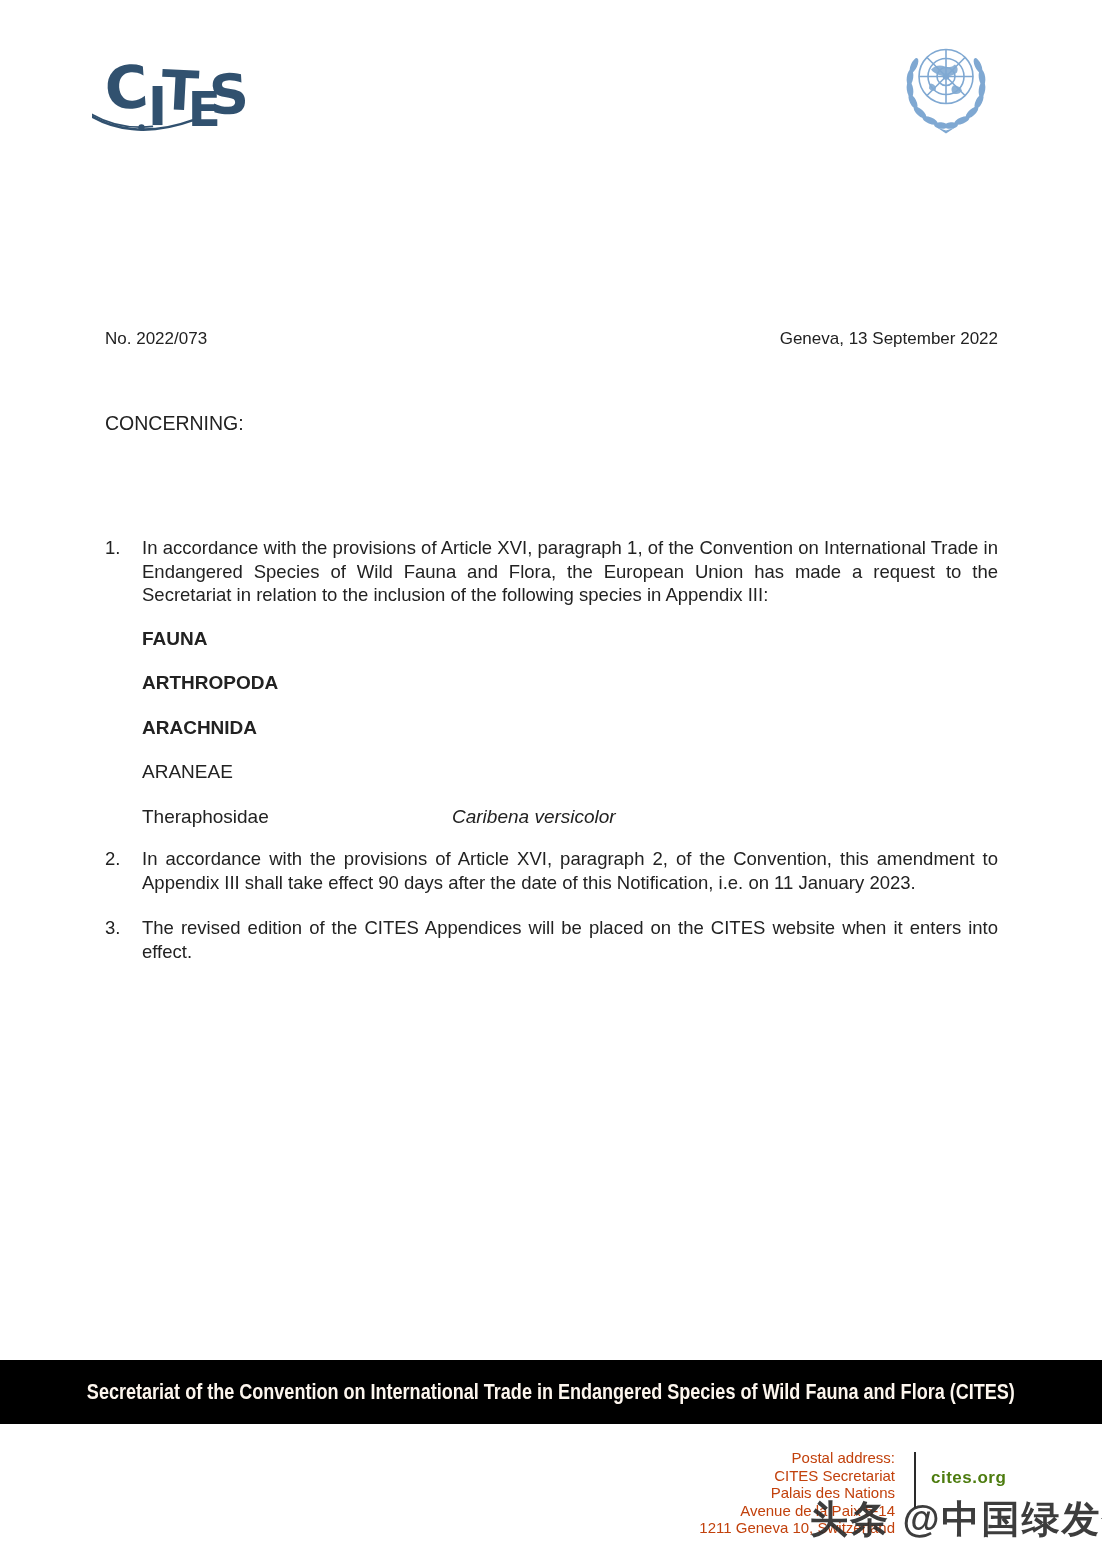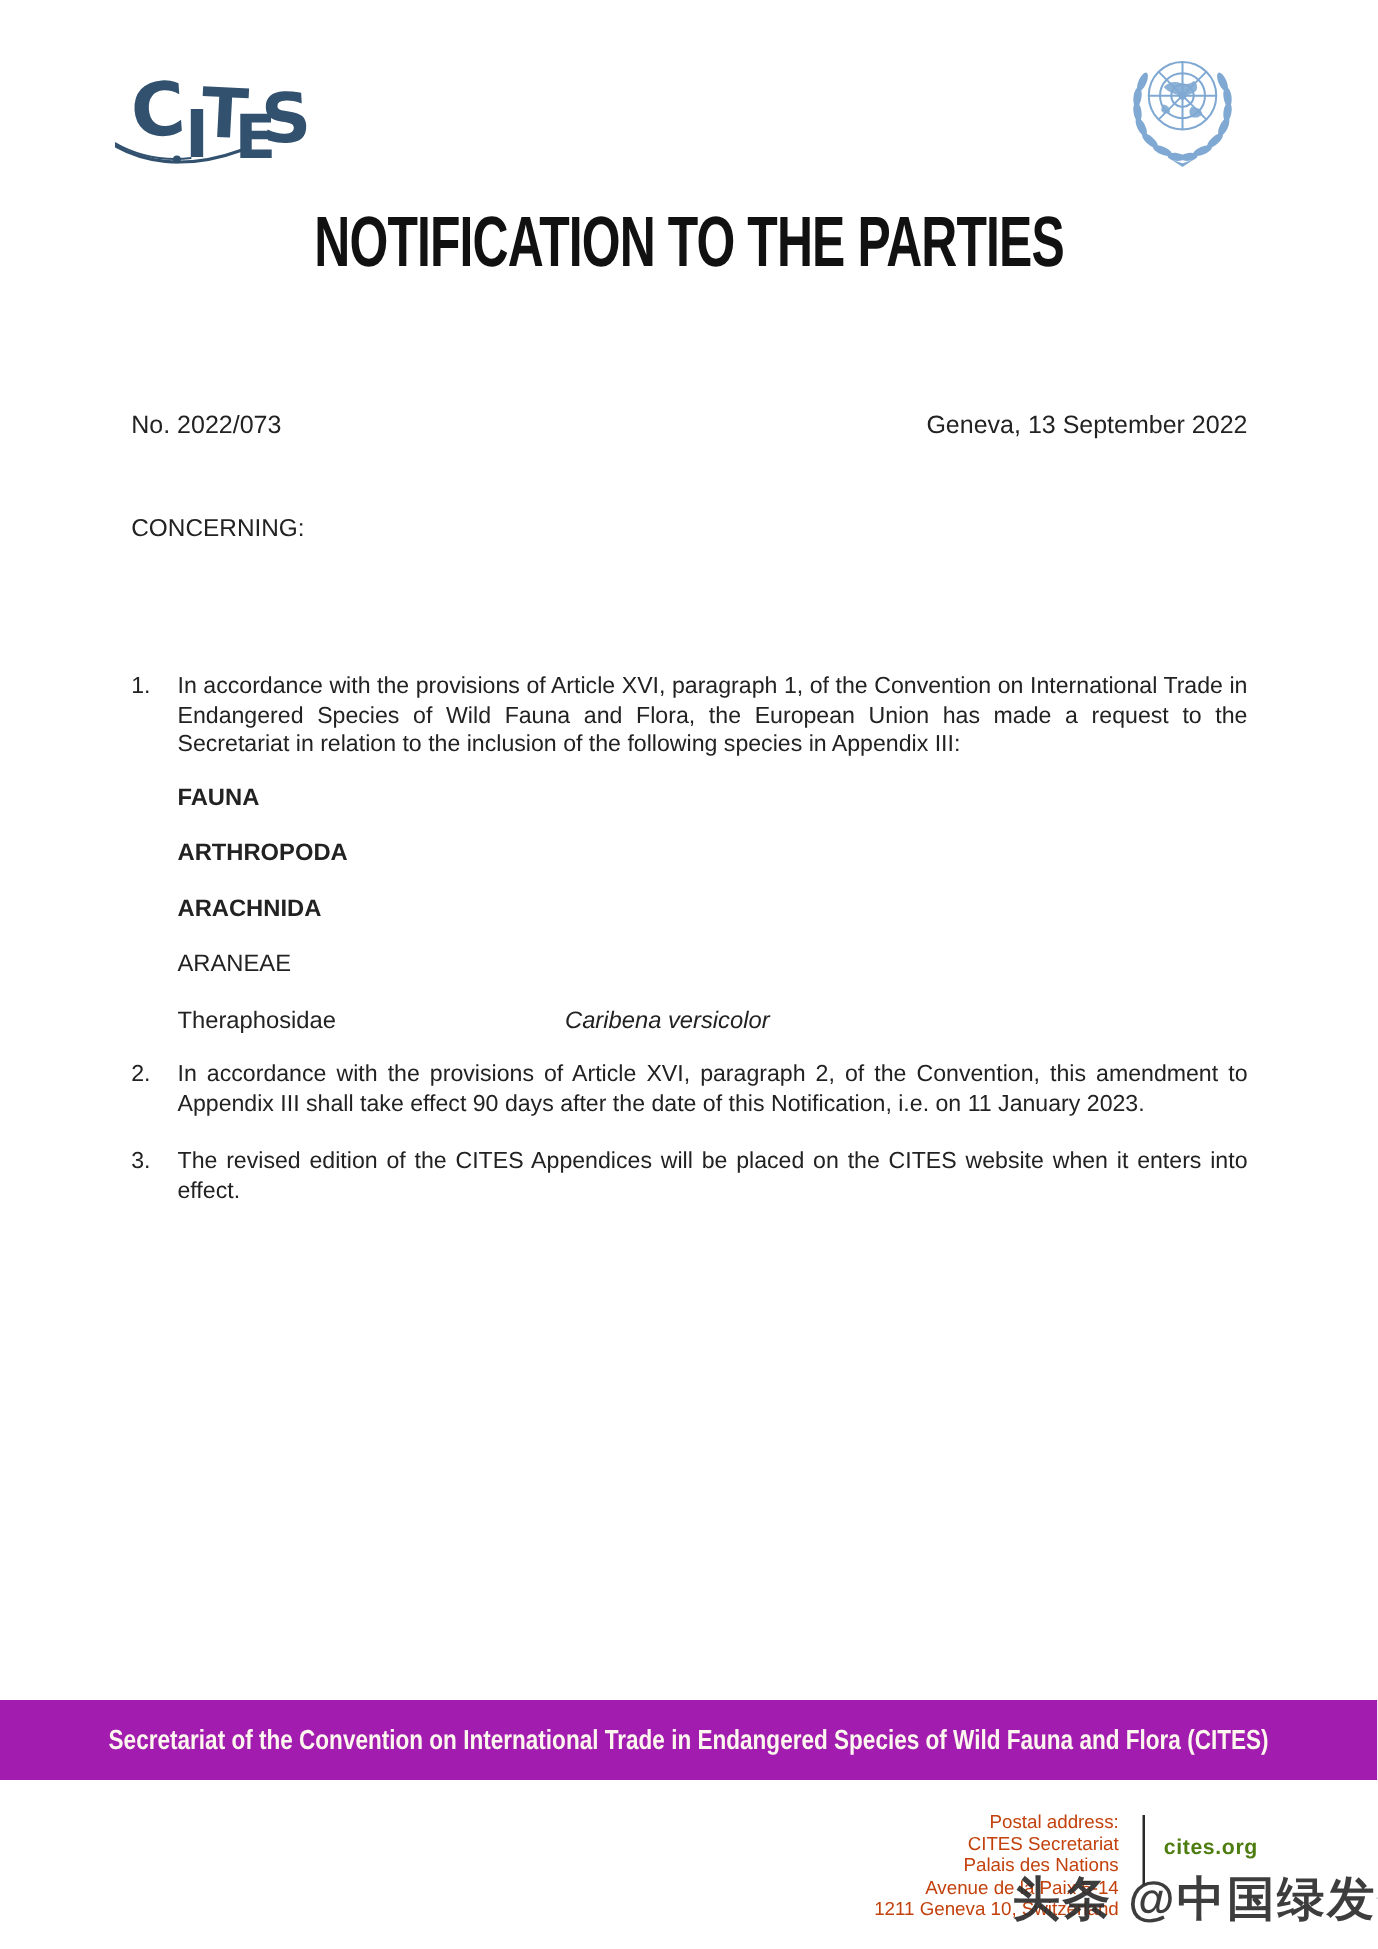--- a/index.html
+++ b/index.html
@@ -26,42 +26,42 @@
     font-size:57px; font-weight:bold; line-height:60px;
     letter-spacing:-1px; color:#111;
     transform:scaleX(0.70); transform-origin:center;
     white-space:nowrap;
   }
 
   
   .meta-row {
     position:absolute; top:329px; left:105px; width:893px;
     display:flex; justify-content:space-between;
-    font-size:20px;
+    font-size:17px;
   }
 
   .concerning { position:absolute; top:412px; left:105px; font-size:19.5px; }
 
   .subject-wrap { position:absolute; top:469px; left:0; width:100%; text-align:center; font-size:19.5px; }
   .subject { text-decoration:underline; text-underline-offset:3px; }
 
   
   .para { position:absolute; left:105px; width:893px; font-size:18.5px; line-height:23.5px; }
   .pnum { position:absolute; left:0; top:0; }
   .ptext { margin-left:37px; text-align:justify; }
 
   
   .taxon { position:absolute; left:142px; font-size:19px; white-space:nowrap; }
   .taxon.bold { font-weight:bold; }
   .species { position:absolute; left:310px; font-style:italic; }
 
   
   .banner {
     position:absolute; top:1360px; left:0; width:1102px; height:64px;
-    background:#a21caf;
+    background:#000000;
     display:flex; align-items:center; justify-content:center;
   }
   .banner-text {
     color:#fdf6ee; font-size:22px; font-weight:bold;
     transform:scaleX(0.82); transform-origin:center; white-space:nowrap;
   }
 
   
   .address {
     position:absolute; top:1449px; right:207px;
@@ -125,23 +125,20 @@
       <ellipse cx="81" cy="38" rx="3.2" ry="8" transform="rotate(-8 81 38)"></ellipse>
       <ellipse cx="81" cy="50" rx="3.2" ry="8" transform="rotate(8 81 50)"></ellipse>
       <ellipse cx="78" cy="62" rx="3.2" ry="8" transform="rotate(26 78 62)"></ellipse>
       <ellipse cx="71" cy="73" rx="3.2" ry="8" transform="rotate(48 71 73)"></ellipse>
       <ellipse cx="61" cy="81" rx="3.2" ry="8" transform="rotate(68 61 81)"></ellipse>
       <ellipse cx="50" cy="86" rx="3.2" ry="7" transform="rotate(84 50 86)"></ellipse>
       <path d="M36 88 L45 94 L54 88 L45 91 Z"></path>
     </g>
   </svg>
 
-  <div class="title-wrap">
-    <span class="title">NOTIFICATION TO THE PARTIES</span>
-  </div>
 
   <div class="meta-row">
     <span>No. 2022/073</span>
     <span>Geneva, 13 September 2022</span>
   </div>
 
   <div class="concerning">CONCERNING:</div>
 
 
   <div class="para" style="top:536px">

